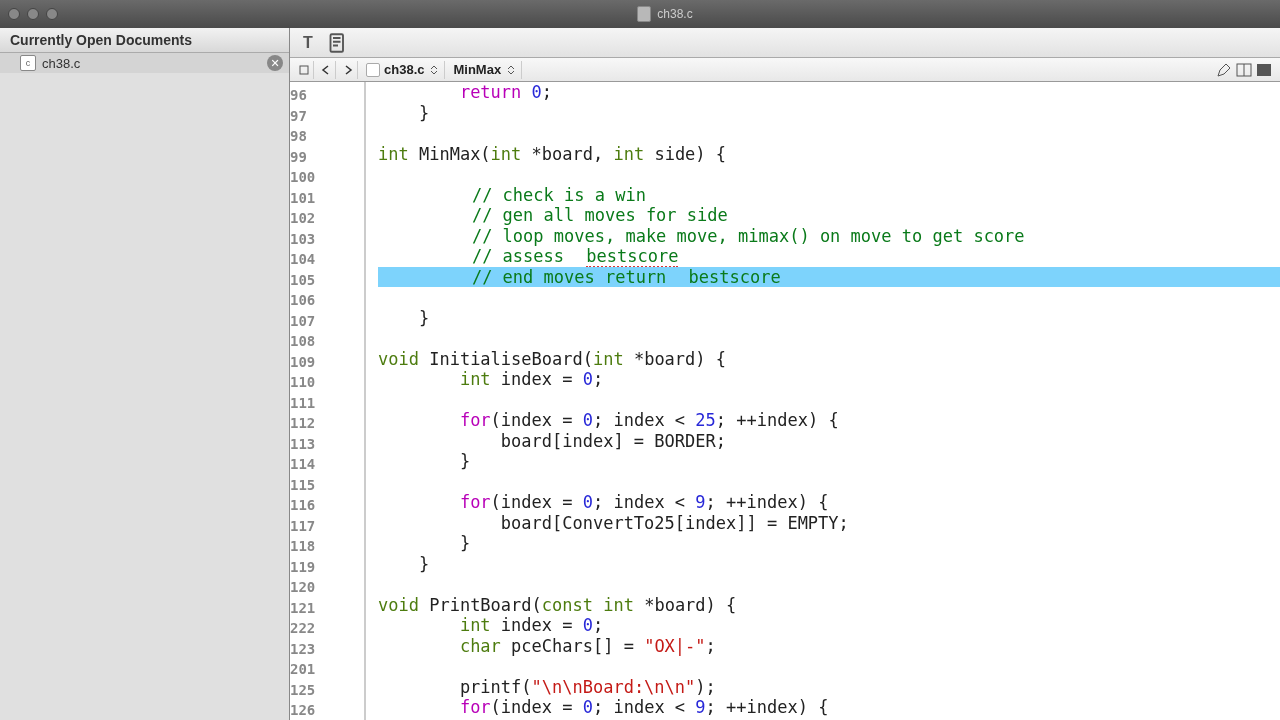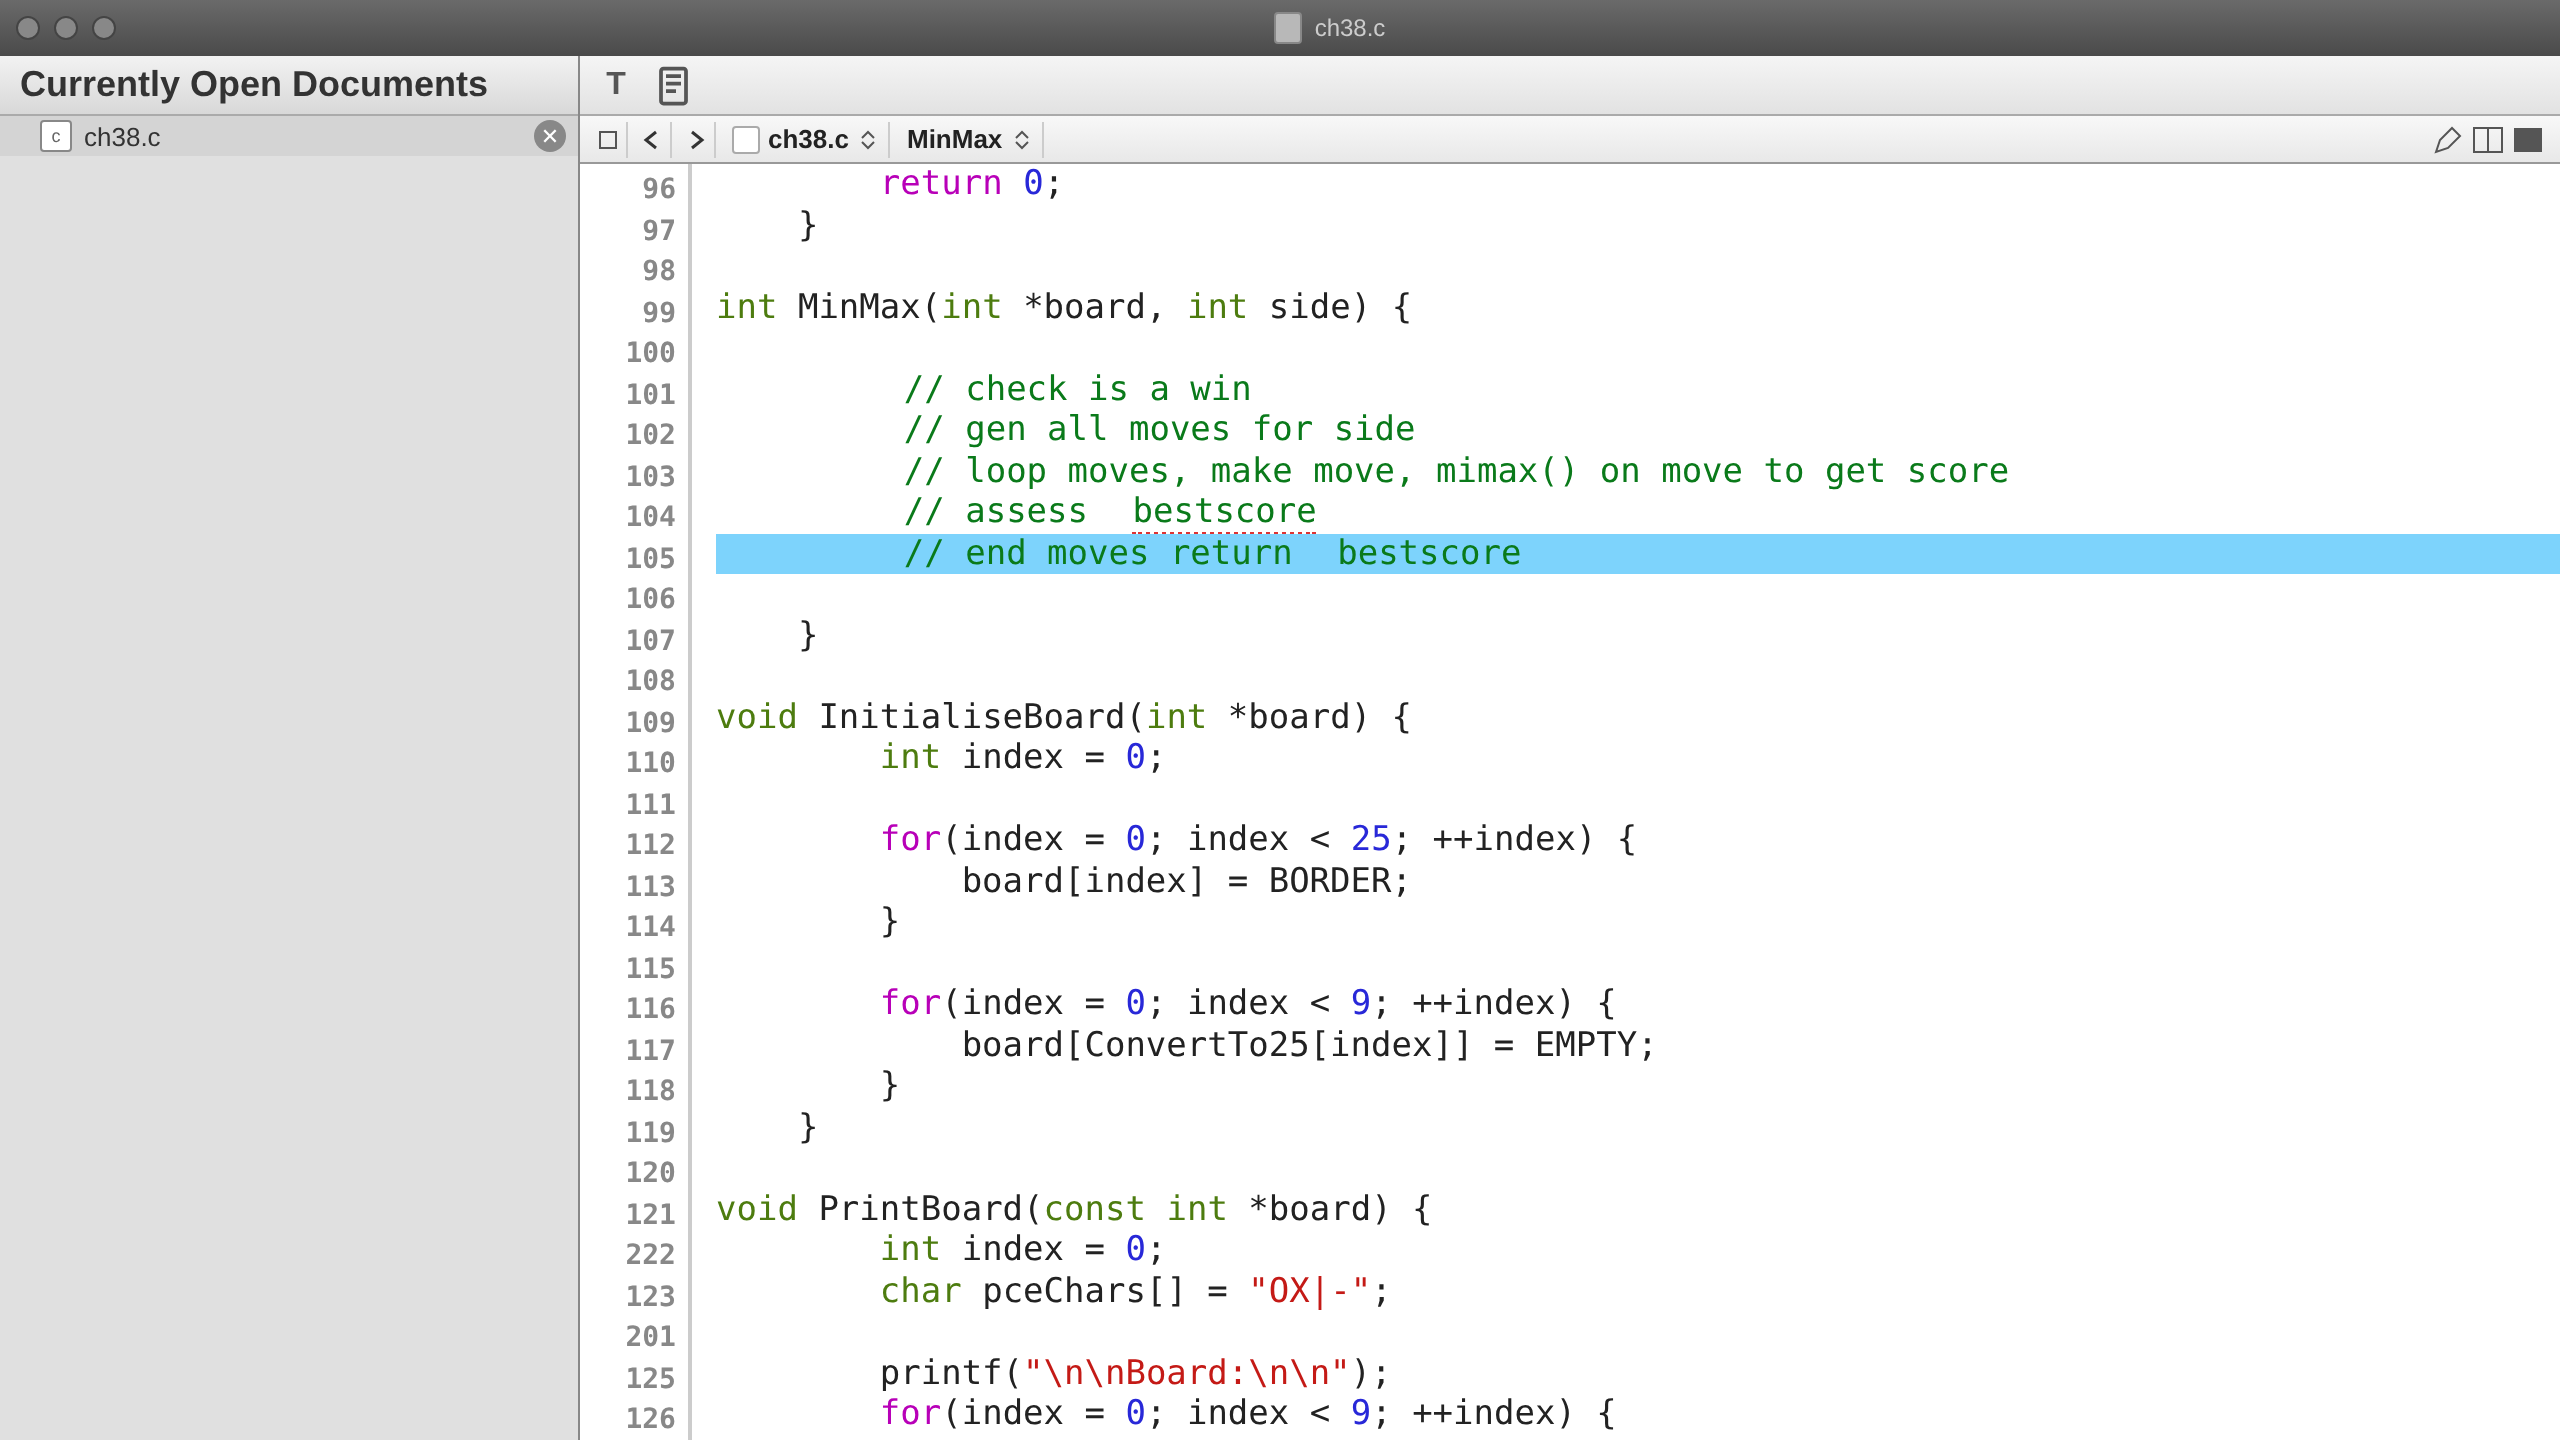--- a/index.html
+++ b/index.html
@@ -22,21 +22,21 @@
 .traffic-lights { display: flex; gap: 7px; align-items: center; }
 .tl { width: 12px; height: 12px; border-radius: 50%; background: #888; border: 1px solid #444; }
 .title-center { flex:1; display:flex; justify-content:center; align-items:center; gap:6px; color:#ccc; font-size:12px; }
 .doc-icon { width:14px; height:16px; background:#b8b8b8; border:1px solid #888; border-radius:2px; position:relative; }
 .main { display:flex; height: calc(100% - 28px); }
 .sidebar { width: 290px; background:#e0e0e0; display:flex; flex-direction:column; border-right:1px solid #888;}
 .sidebar-header {
   background: linear-gradient(#f2f2f2,#d8d8d8);
   padding: 4px 10px;
   font-weight: bold;
-  font-size: 18px;
+  font-size: 14px;
   color:#333;
   border-bottom:1px solid #aaa;
 }
 .doc-item {
   display:flex; align-items:center; padding:2px 8px 2px 20px;
   background:#d4d4d4;
   gap:6px; position:relative;
 }
 .file-ico { width:16px; height:16px; background:#fff; border:1px solid #888; border-radius:2px; display:flex; align-items:center; justify-content:center; font-size:9px; color:#666;}
 .doc-label { flex:1; font-size:13px; color:#333;}
@@ -59,21 +59,21 @@
 .nav-btn svg { width:10px; height:10px;}
 .nav-seg { display:flex; align-items:center; padding:0 6px; gap:4px; border-right:1px solid #ccc; height:18px;}
 .nav-seg .fi { width:14px; height:14px; background:#fff; border:1px solid #aaa; border-radius:2px;}
 .nav-seg span { font-size:13px; font-weight:bold; color:#222;}
 .nav-arrows { display:flex; flex-direction:column; justify-content:center; margin-left:2px;}
 .nav-arrows svg { width:8px; height:5px; display:block;}
 .nav-spacer { flex:1;}
 .nav-right { display:flex; gap:4px; padding-right:4px;}
 .nav-ricon { width:16px; height:16px; color:#555; display:flex; align-items:center; justify-content:center;}
 .code-area { flex:1; display:flex; overflow:hidden; font-family: Menlo, Monaco, Consolas, monospace; font-size:17px; line-height:20.5px;}
-.gutter { width:56px; background:#fff; border-right:2px solid #ccc; text-align:right; padding:3px 6px 0 0; color:#888; font-weight:bold; font-size:14px;}
+.gutter { width:76px; background:#fff; border-right:2px solid #ccc; padding:3px 6px 0 0; color:#888; font-weight:bold; font-size:14px;}
 .gutter div { height:20.5px; line-height:20.5px;}
 .code { flex:1; padding:0 0 0 12px; white-space:pre; color:#222; position:relative;}
 .code .ln { height:20.5px; line-height:20.5px; position:relative;}
 .kw { color:#b800b8; font-weight:normal;}
 .ty { color:#4d7c0f;}
 .cm { color:#0a7a1a;margin-left:12px;}
 .nm { color:#2828d8;}
 .st { color:#c41a16;}
 .hl { background:#7dd3fc; display:block; width:100%;}
 .spellerr { border-bottom: 2px dotted #d33; }

